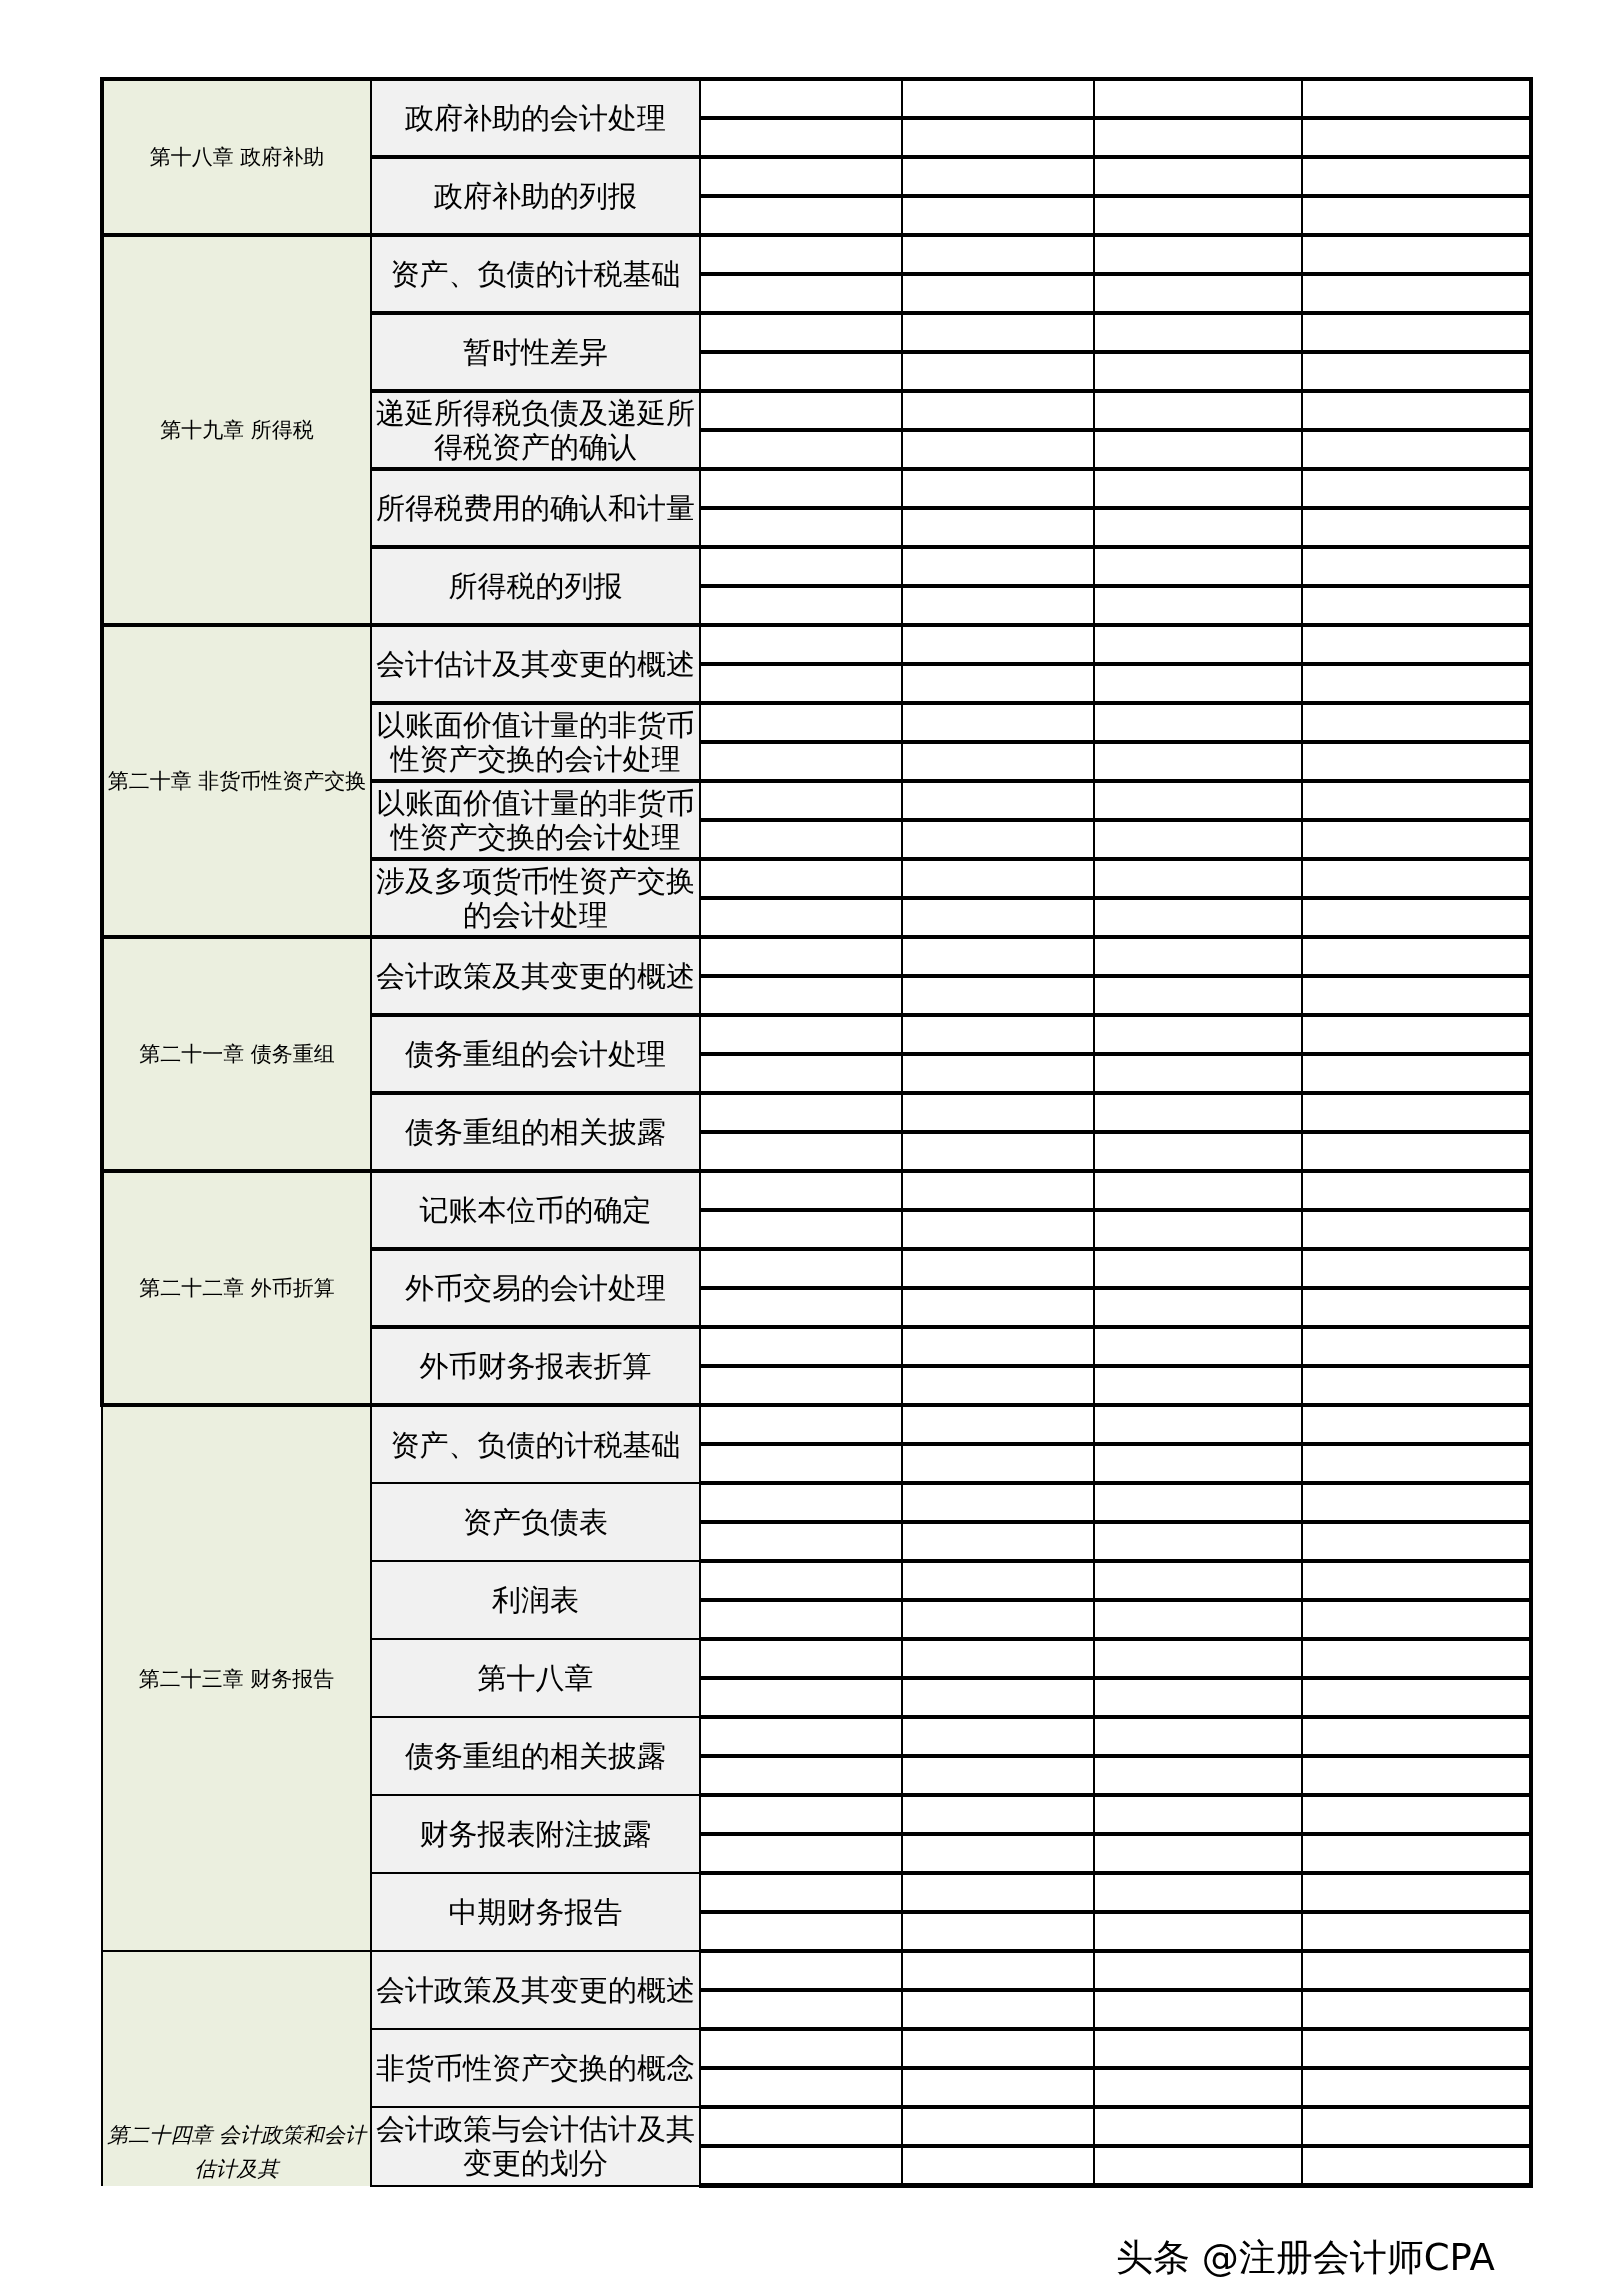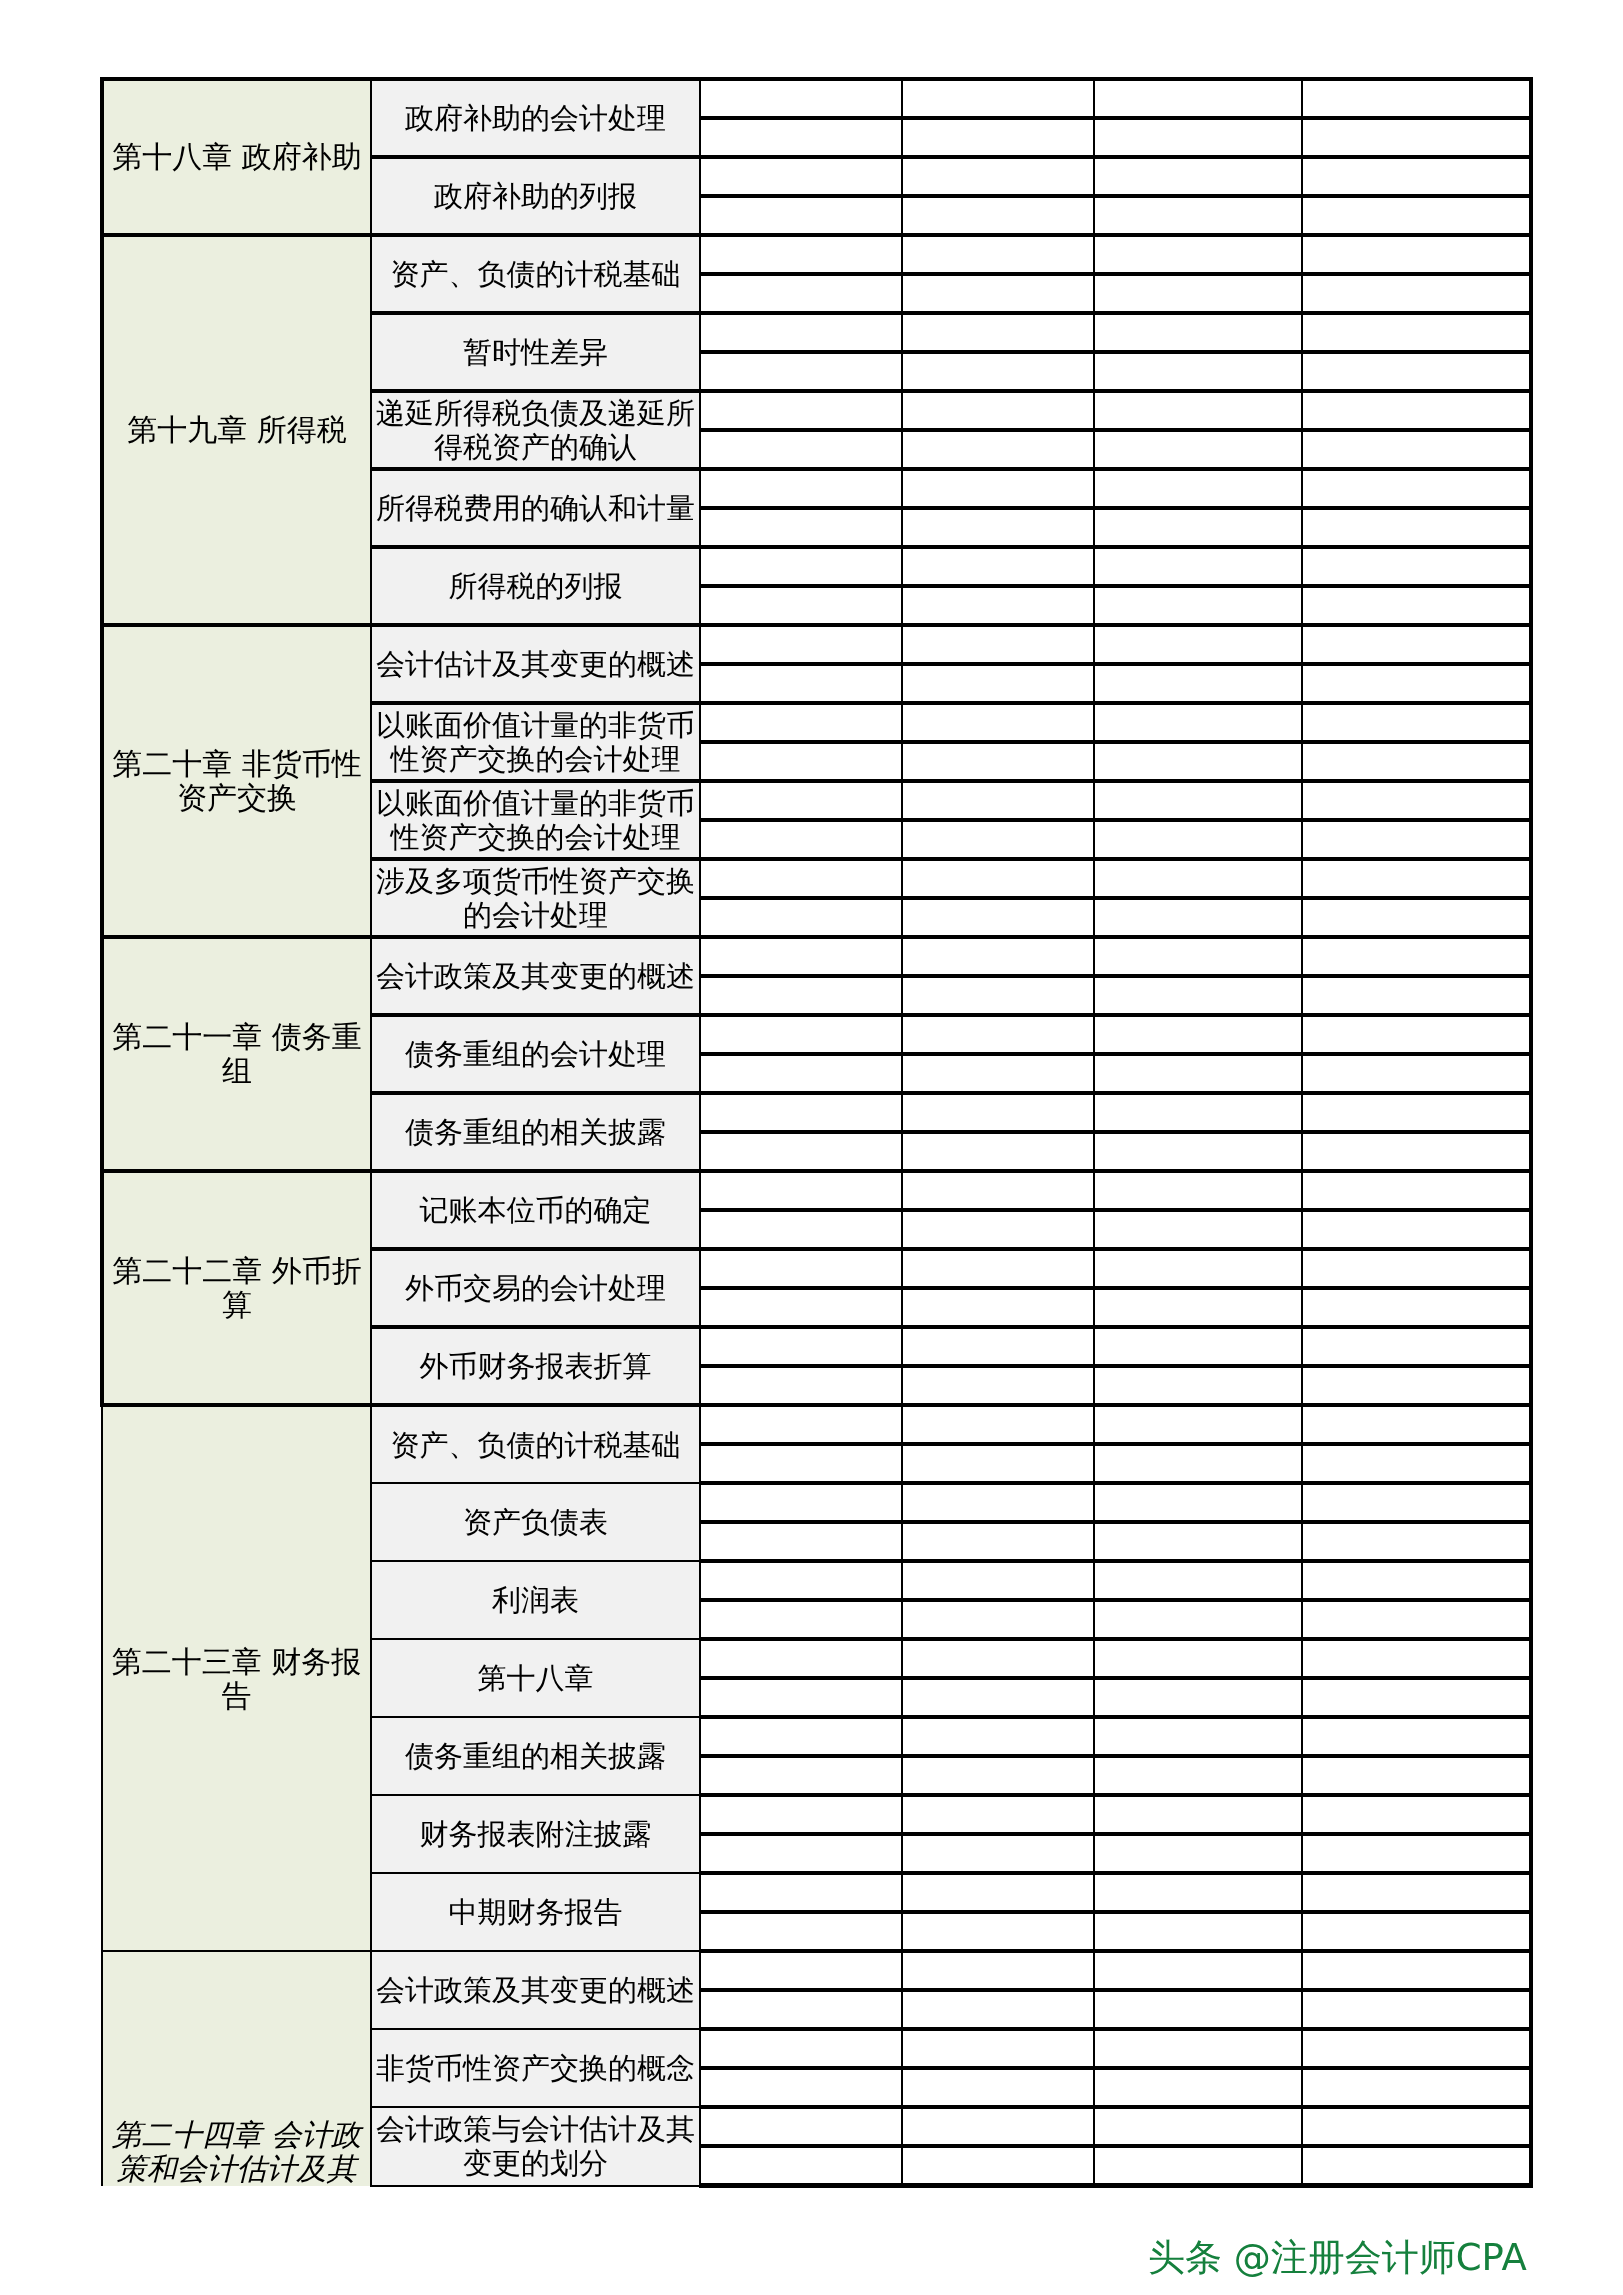--- a/index.html
+++ b/index.html
@@ -9,33 +9,33 @@
   table.grid { border-collapse: collapse; table-layout: fixed; width: 1429px; }
   table.grid td { padding: 0; margin: 0; vertical-align: middle; text-align: center; }
   col.c-chapter { width: 269px; }
   col.c-topic { width: 329px; }
   col.c-a { width: 202px; }
   col.c-b { width: 192px; }
   col.c-c { width: 208px; }
   col.c-d { width: 229px; }
   td.chapter { background: #ebefdf; border-left: 4.8px solid #000; border-right: 2.7px solid #000;
                border-top: 4.1px solid #000; border-bottom: 4.1px solid #000;
-               font-size: 30px; line-height: 34px; padding: 0 4.1px; }
+               font-size: 21px; line-height: 34px; padding: 0 4.1px; }
   td.chapter.thin { border-left: 2.7px solid #000; border-top: 2.7px solid #000; border-bottom: 2.7px solid #000; }
   td.chapter.open-bottom { border-bottom: none; vertical-align: bottom; font-style: italic; }
   td.topic { background: #f1f1f1; border: 2.7px solid #000; border-top-width: 4.1px; border-bottom-width: 4.1px;
              font-size: 29px; line-height: 34px; padding: 0 5.5px; overflow: hidden; }
   td.topic.thin { border-top-width: 2.7px; border-bottom-width: 2.7px; }
   td.topic .clip { display: block; max-height: 74px; overflow: hidden; font-family: Liberation Serif, serif; }
   td.cell { background: #fff; border-left: 2px solid #000; border-right: 2px solid #000;
             border-top: 4.1px solid #000; border-bottom: 4.1px solid #000; height: 35px; }
   td.cell.last { border-right: 4.8px solid #000; }
   td.cell.first-top { border-top-width: 4.8px; }
   tr.bottom-row td.cell, tr.bottom-row td.topic { border-bottom-width: 5.5px; }
-  #watermark { position: absolute; left: 1148px; top: 2233px; font-size: 37px; color: #15803d;
+  #watermark { position: absolute; left: 1116px; top: 2233px; font-size: 37px; color: #000000;
                white-space: nowrap; letter-spacing: 0px; }
 </style>
 </head>
 <body>
 
 <div id="sheet">
   <table class="grid">
     <colgroup>
       <col class="c-chapter">
         <col class="c-topic">

